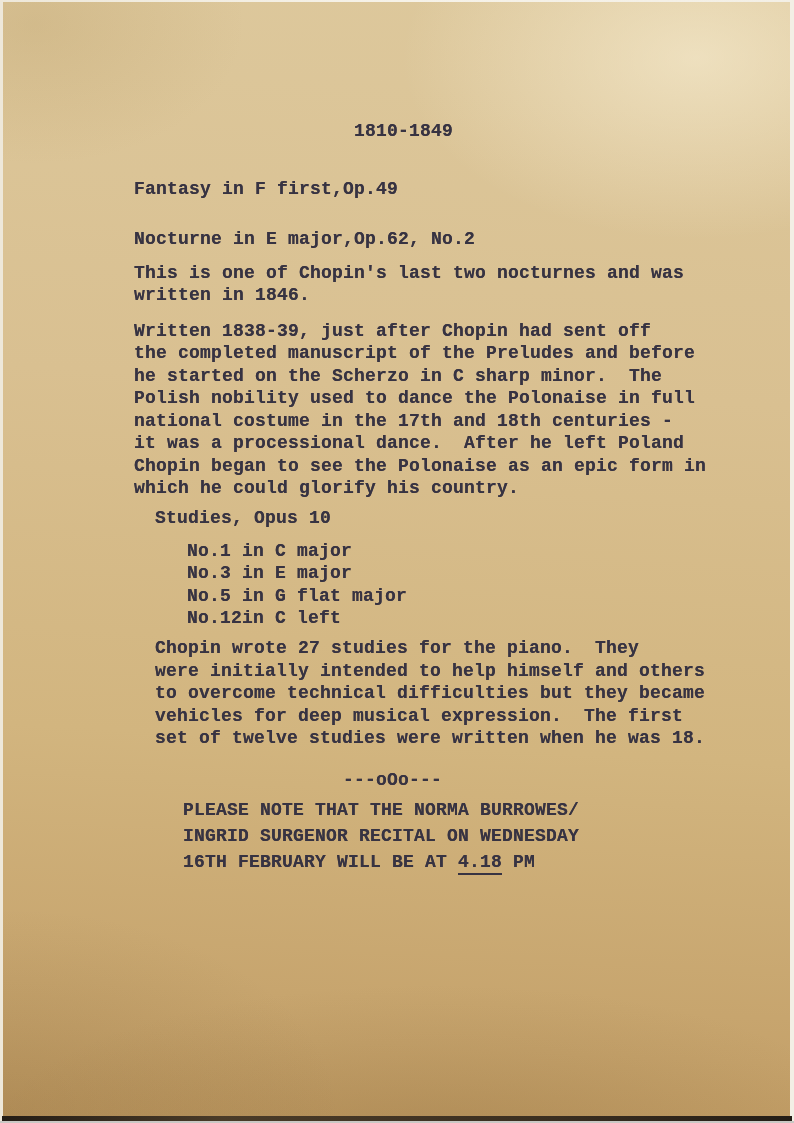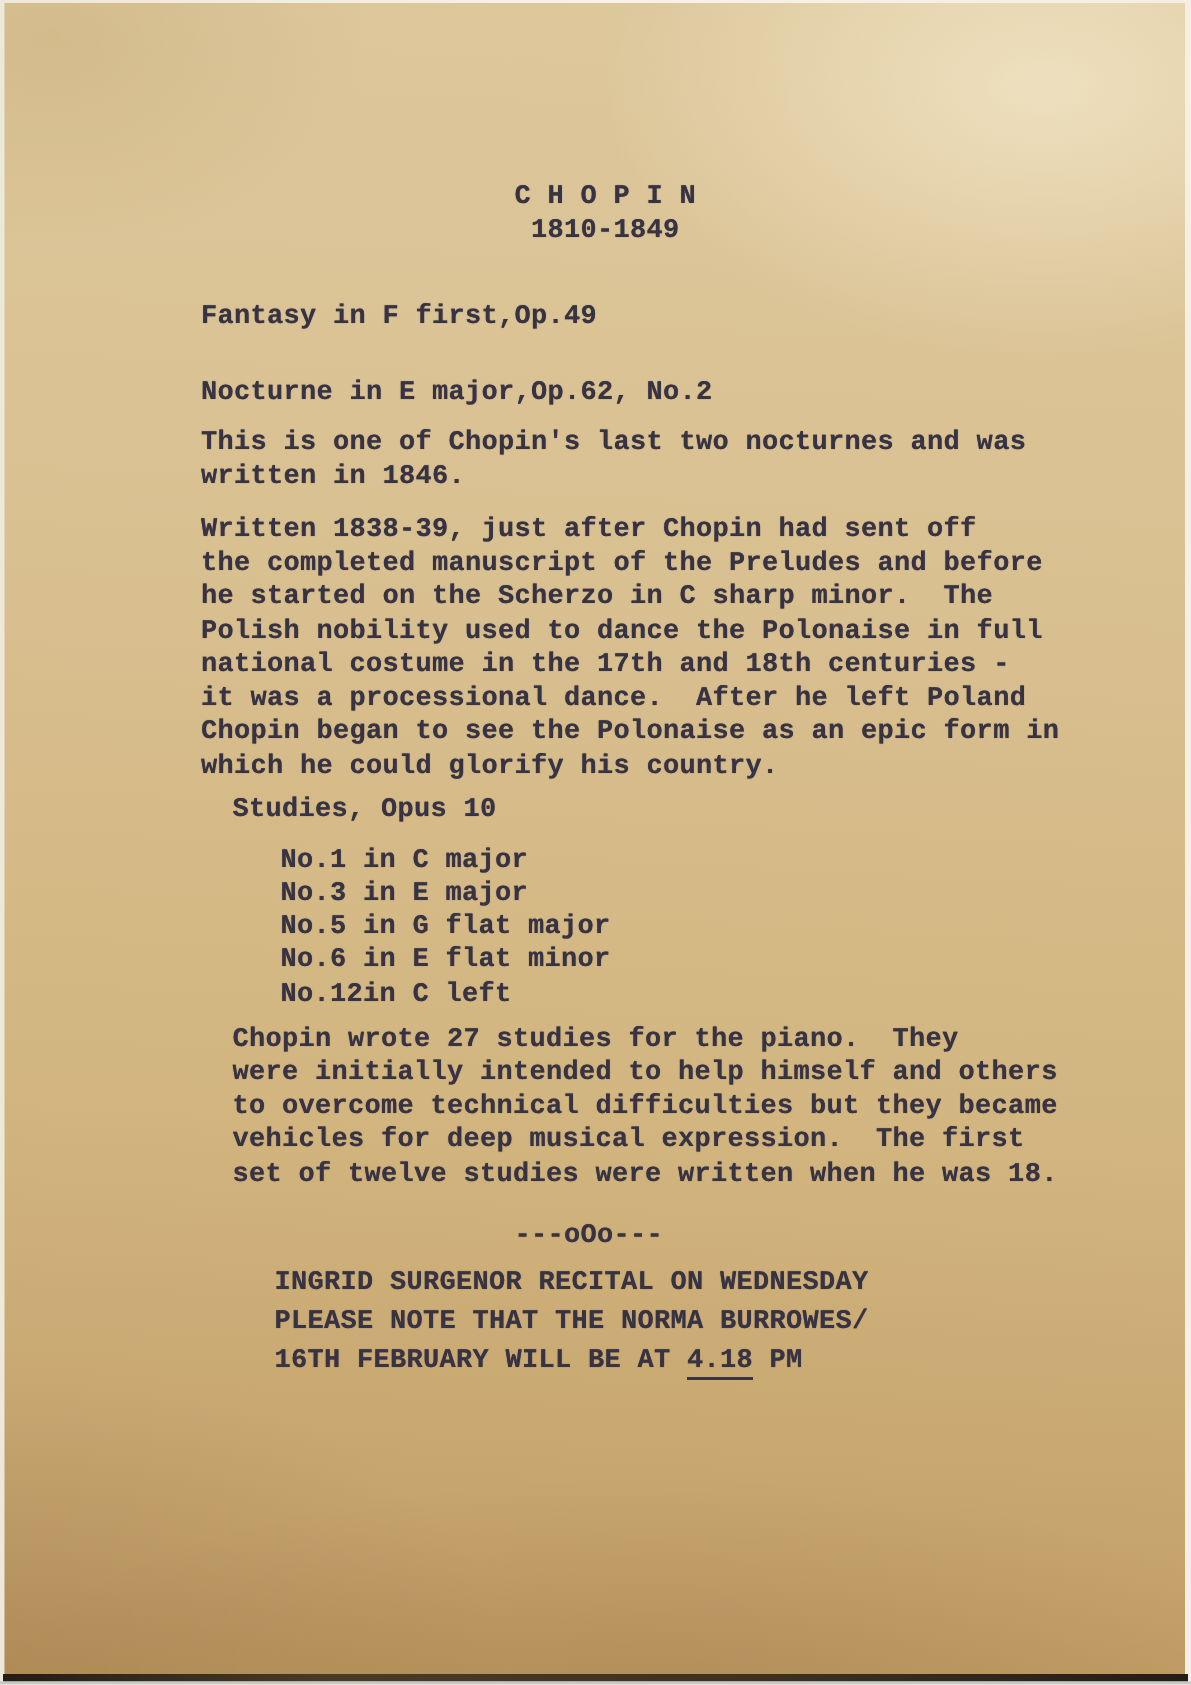--- a/index.html
+++ b/index.html
@@ -92,21 +92,20 @@
     line-height: 20px;
   }
 </style>
 </head>
 <body>
 
 <div class="photo">
   <div class="paper ink">
 
     <div class="title-block">
-      <div>C H O P I N</div>
       <div>1810-1849</div>
     </div>
 
     <div class="body-col">
 
       <div class="sec-first">
         <div class="heading">Fantasy in F first,Op.49</div>
       </div>
 
       <div class="sec">
@@ -125,35 +124,34 @@
 Chopin began to see the Polonaise as an epic form in
 which he could glorify his country.</div>
       </div>
 
       <div class="sec sec-studies">
         <div class="heading">Studies, Opus 10</div>
         <div class="study-list">
           <div class="study-item">No.1 in C major</div>
           <div class="study-item">No.3 in E major</div>
           <div class="study-item">No.5 in G flat major</div>
-          <div class="study-item">No.6 in E flat minor</div>
           <div class="study-item">No.12in C left</div>
         </div>
         <div class="para para-after-list">Chopin wrote 27 studies for the piano.  They
 were initially intended to help himself and others
 to overcome technical difficulties but they became
 vehicles for deep musical expression.  The first
 set of twelve studies were written when he was 18.</div>
       </div>
 
       <div class="separator">---oOo---</div>
 
       <div class="notice">
+        <div>PLEASE NOTE THAT THE NORMA BURROWES/</div>
         <div>INGRID SURGENOR RECITAL ON WEDNESDAY</div>
-        <div>PLEASE NOTE THAT THE NORMA BURROWES/</div>
         <div><span class="pre">16TH FEBRUARY WILL BE AT </span><span class="time-underline">4.18</span><span class="pre"> PM</span></div>
       </div>
 
     </div>
   </div>
 
   <div class="edge-dark"></div>
   <div class="edge-gray"></div>
 </div>
 

